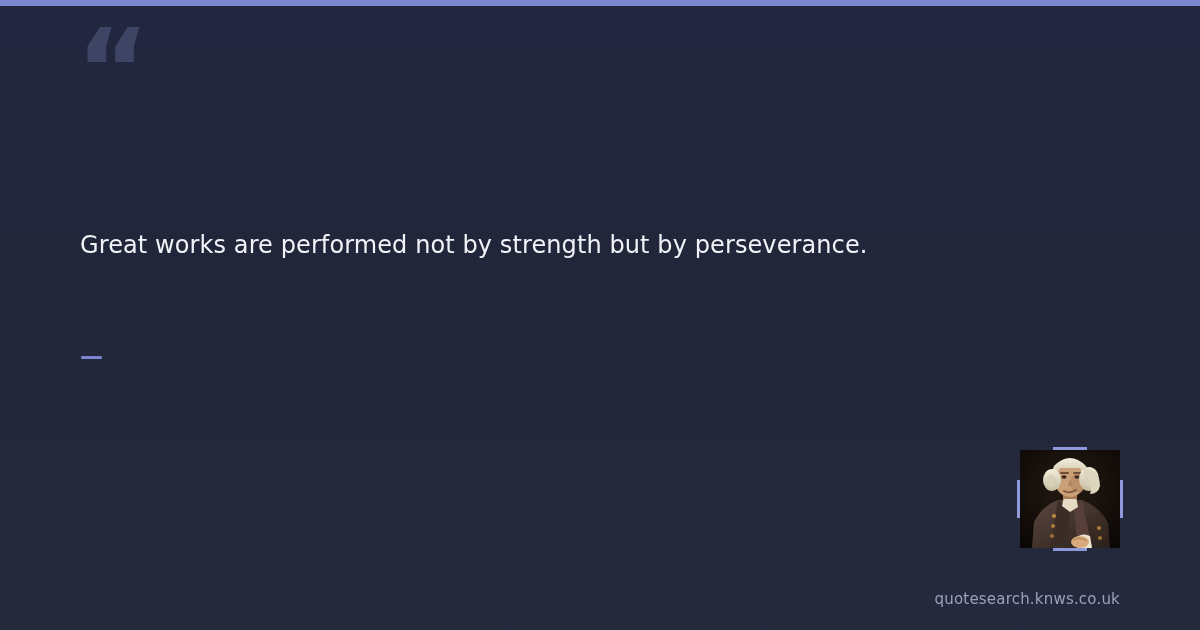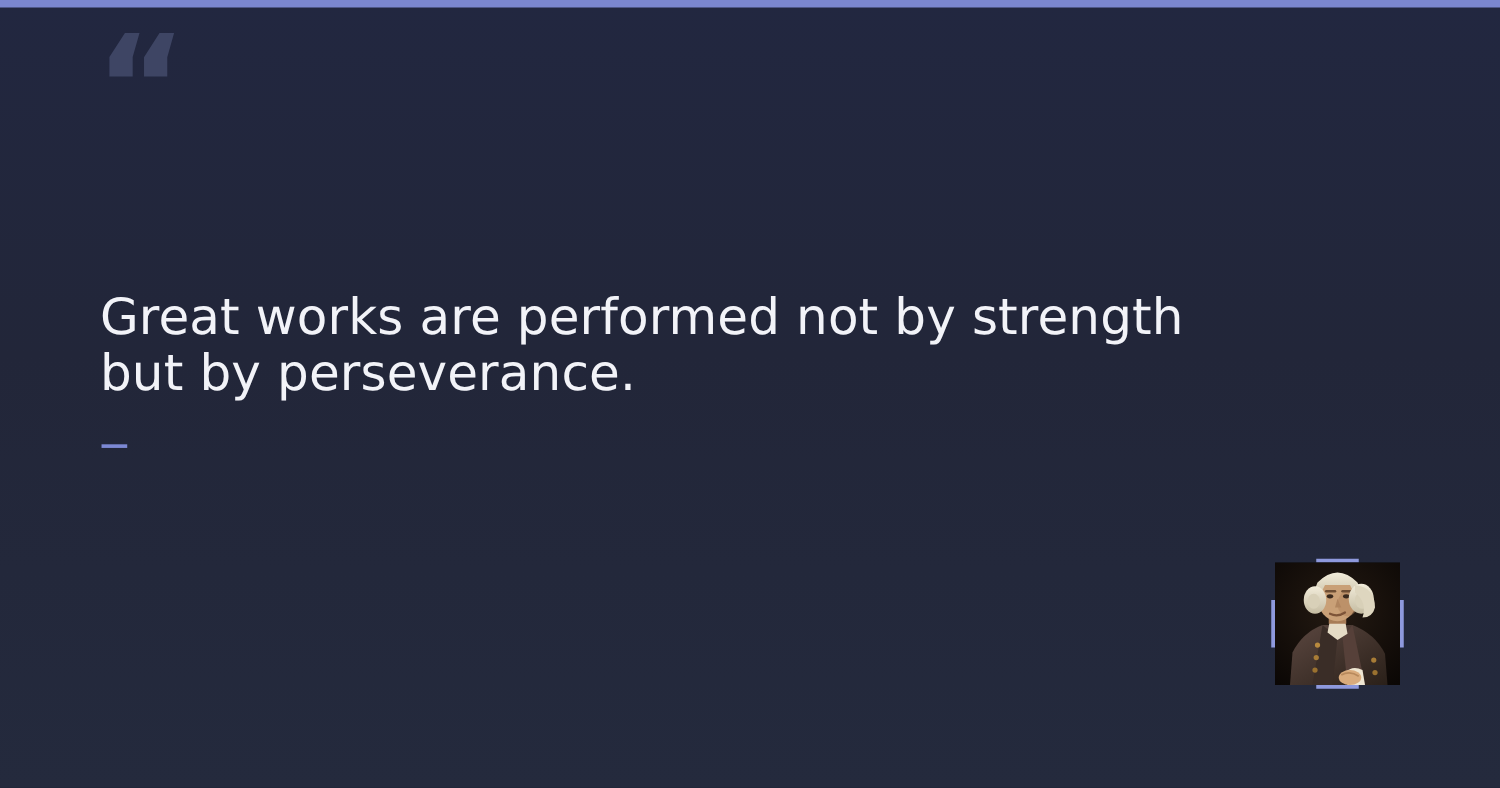--- a/index.html
+++ b/index.html
@@ -48,21 +48,21 @@
 
   
   #quote-body {
     position: absolute;
     left: 80px;
     top: 232px;
     width: 900px;
   }
   #quote-text {
     margin: 0;
-    font-size: 40px;
+    font-size: 24px;
     line-height: 1.12;
     font-weight: 400;
     color: #f2f3f8;
     letter-spacing: 0.1px;
   }
 
   #attribution {
     position: absolute;
     left: 80px;
     top: 343px;
@@ -197,14 +197,15 @@
 
         <path d="M64 18 Q80 20 80 36 Q78 44 70 44 Q74 32 64 24 Z" fill="#ded6bf"></path>
 
         <path d="M56 88 Q62 82 70 86 L72 98 L58 98 Z" fill="#efe6d2"></path>
         <ellipse cx="60" cy="92" rx="9" ry="6" fill="#d9ab7c"></ellipse>
         <path d="M53 90 Q60 86 67 91" stroke="#b88a5d" stroke-width="1.4" fill="none"></path>
       </svg>
     </div>
   </div>
 
+  <div id="watermark">quotesearch.knws.co.uk</div>
 
 </div>
 
 </body></html>

